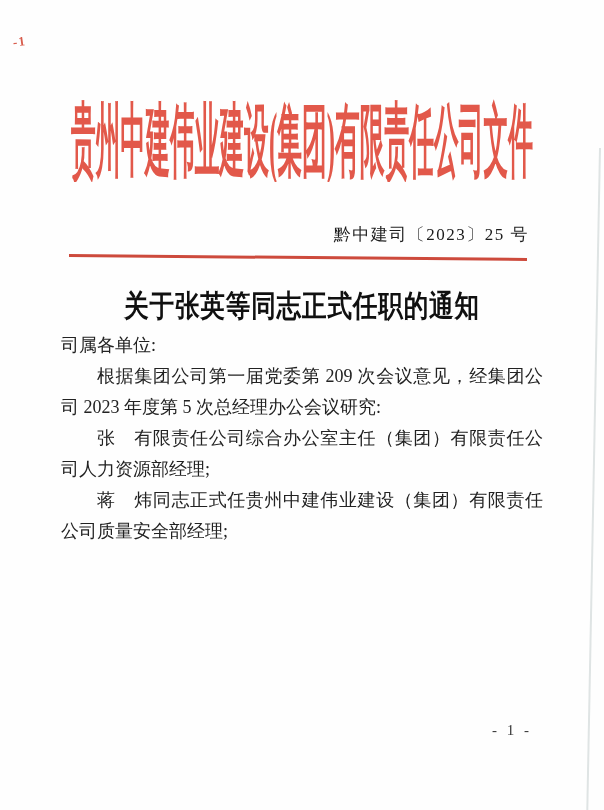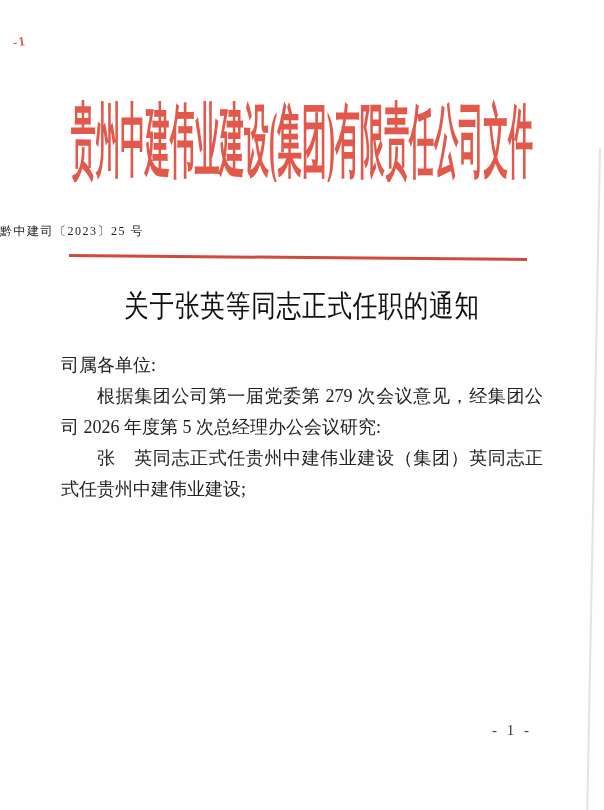--- a/index.html
+++ b/index.html
@@ -26,47 +26,47 @@
   .masthead{
     position:absolute;left:0;top:92px;width:604px;height:90px;
   }
   .masthead text{
     font-family:"Liberation Serif","DejaVu Serif",serif;
     font-weight:bold;
     fill:var(--masthead-red);
   }
   .doc-number{
     position:absolute;left:0;top:223px;width:529px;
-    text-align:left;
-    font-size:12px;
+    text-align:right;
+    font-size:17px;
     letter-spacing:1.5px;
     color:#1c1c1c;
   }
   .red-rule{
     position:absolute;left:69px;top:254px;
     width:458px;height:2.5px;
     background:var(--rule-red);
     transform:rotate(0.5deg);
     transform-origin:left center;
   }
   .doc-title{
     position:absolute;left:0;top:286px;width:604px;
     text-align:center;
-    font-size:30px;font-weight:normal;
+    font-size:30px;font-weight:bold;
     color:#101010;
     white-space:nowrap;
   }
   .doc-title .squeeze{
     display:inline-block;
     transform:scaleX(0.82);
     transform-origin:center;
     letter-spacing:1px;
   }
   .body-text{
-    position:absolute;left:61px;top:350px;width:482px;
+    position:absolute;left:61px;top:330px;width:482px;
     font-size:18px;
     line-height:31px;
     color:var(--ink);
     text-align:justify;
   }
   .body-text p{margin:0;text-indent:2em;}
   .body-text p.no-indent{text-indent:0;}
   .page-number{
     position:absolute;left:492px;top:722px;
     font-size:15px;
@@ -96,21 +96,22 @@
   <div class="doc-number">黔中建司〔2023〕25 号</div>
 
   <div class="red-rule"></div>
 
   <div class="doc-title">
     <span class="squeeze">关于张英等同志正式任职的通知</span>
   </div>
 
   <div class="body-text">
     <p class="no-indent">司属各单位:</p>
-    <p>根据集团公司第一届党委第 279 次会议意见，经集团公司 2026 年度第 5 次总经理办公会议研究:</p>
-    <p>张　英同志正式任贵州中建伟业建设（集团）英同志正式任贵州中建伟业建设;</p>
+    <p>根据集团公司第一届党委第 209 次会议意见，经集团公司 2023 年度第 5 次总经理办公会议研究:</p>
+    <p>张　有限责任公司综合办公室主任（集团）有限责任公司人力资源部经理;</p>
+    <p>蒋　炜同志正式任贵州中建伟业建设（集团）有限责任公司质量安全部经理;</p>
   </div>
 
   <div class="page-number">- 1 -</div>
 
   <div class="scan-edge-line"></div>
 
 </div>
 
 </body></html>

